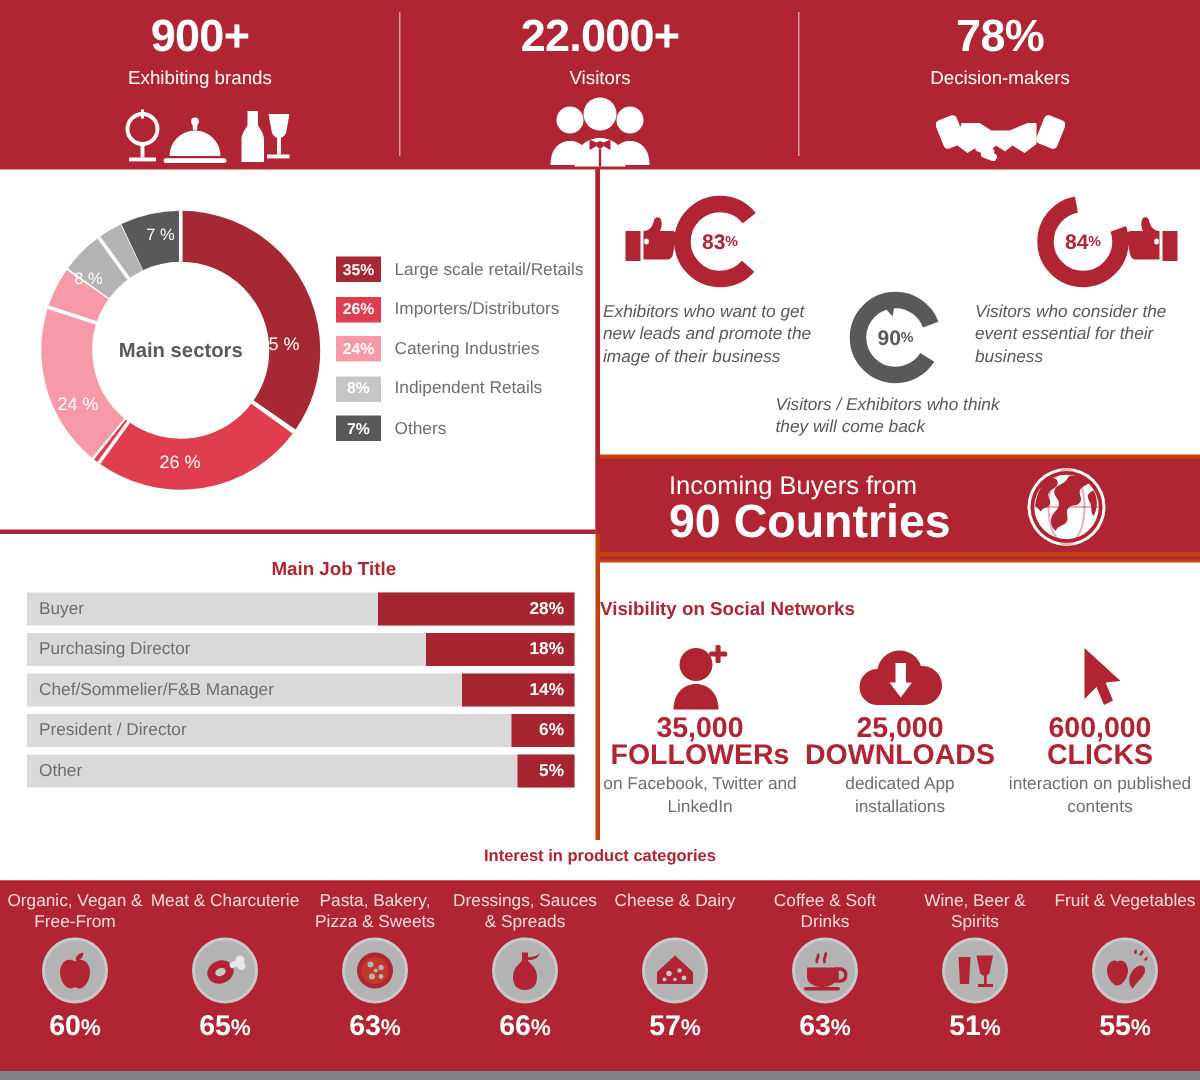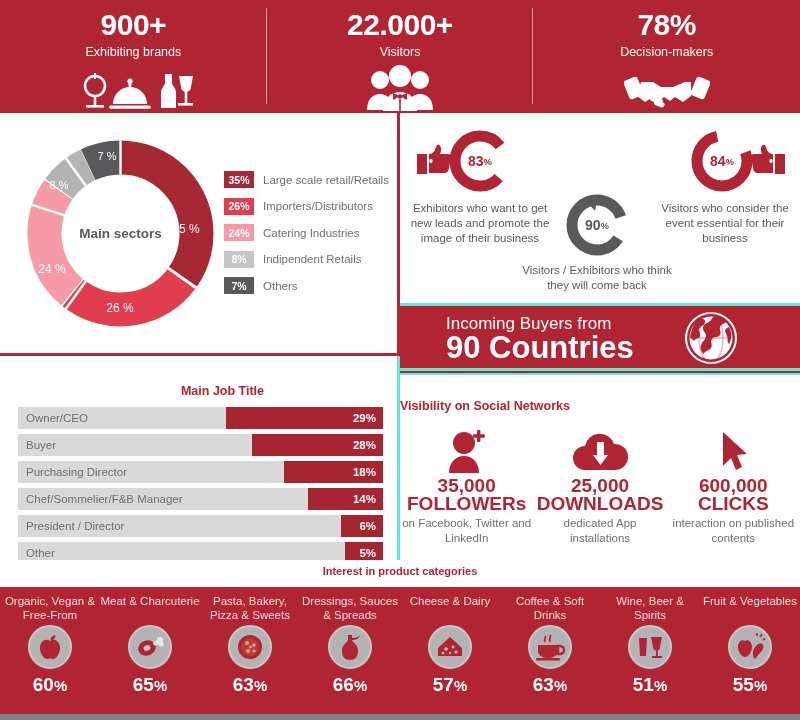--- a/index.html
+++ b/index.html
@@ -1,21 +1,21 @@
 <!DOCTYPE html>
 <html><head>
 <meta charset="utf-8">
 <style>
   * { box-sizing: border-box; margin:0; padding:0; }
   body {
     width:800px; height:720px; background:#fff;
     font-family:"Liberation Sans", sans-serif;
     overflow:hidden; position:relative;
   }
-  .page { width:800px; height:720px; position:relative; background:#5eead4; }
+  .page { width:800px; height:720px; position:relative; background:#c2410c; }
 
   
   .header {
     position:absolute; left:0; top:0; width:800px; height:113px;
     background:#B02433; display:flex;
   }
   .hdr-cell {
     flex:1; display:flex; flex-direction:column; align-items:center;
     justify-content:flex-start; padding-top:8px; position:relative;
   }
@@ -62,22 +62,22 @@
     position:absolute; left:0px; top:353px; width:397px; height:3px;
     background:#B02433;
   }
   .stat-ring { position:absolute; }
   .ring-pct {
     position:absolute; inset:0; display:flex; align-items:center;
     justify-content:center; font-size:14px; font-weight:bold;
   }
   .ring-pct span.small { font-size:9.5px; font-weight:bold; }
   .stat-cap {
-    position:absolute; text-align:center; font-size:11.5px;
-    color:#58595b; line-height:15px;
+    position:absolute; font-size:11.5px;
+    color:#58595b; line-height:15px;font-style:italic;
   }
 
   
   .buyers {
     position:absolute; left:400px; top:306px; width:400px; height:62px;
     background:#B02433; display:flex; align-items:center;
   }
   .buyers-txt { margin-left:46px; color:#fff; }
   .buyers-l1 { font-size:17px; line-height:21px; }
   .buyers-l2 { font-size:31px; font-weight:bold; line-height:28px; }
@@ -97,21 +97,21 @@
   .social-icon { height:52px; display:flex; align-items:center; justify-content:center; }
   .social-num { color:#B02433; font-size:19px; font-weight:bold; line-height:18px; }
   .social-sub { color:#6d6e71; font-size:11.5px; line-height:15px; margin-top:3px; }
   .hdiv-red-right-top {
     position:absolute; left:400px; top:371px; width:400px; height:2px; background:#B02433;
   }
 
   
   .jobs { position:absolute; left:0; top:356px; width:397px; height:204px; background:#fff; }
   .jobs-title {
-    text-align:center; color:#B02433; font-size:12.5px; font-weight:bold; margin-top:28px;padding-left:48px;
+    text-align:center; color:#B02433; font-size:12.5px; font-weight:bold; margin-top:16px;padding-left:48px;
   }
   .bars { margin-top:9px; padding:0 14px 0 18px; }
   .bar-row {
     position:relative; height:22px; background:#d9d9d9; margin-bottom:5px;
     display:flex; align-items:center;
   }
   .bar-lbl { position:absolute; left:8px; font-size:11.5px; color:#6d6e71; z-index:2; }
   .bar-fill {
     position:absolute; right:0; top:0; height:22px; background:#A72531;
     display:flex; align-items:center; justify-content:flex-end; padding-right:7px;
@@ -401,26 +401,20 @@
         <div class="social-num">CLICKS</div>
         <div class="social-sub">interaction on published contents</div>
       </div>
     </div>
   </div>
 
   <div class="jobs">
     <div class="jobs-title">Main Job Title</div>
     <div class="bars">
 
-      <div class="bar-row">
-        <div class="bar-lbl">Owner/CEO</div>
-        <div class="bar-fill" style="width:43%;">
-          <div class="bar-val">29%</div>
-        </div>
-      </div>
 
       <div class="bar-row">
         <div class="bar-lbl">Buyer</div>
         <div class="bar-fill" style="width:36%;text-align:center;">
           <div class="bar-val">28%</div>
         </div>
       </div>
 
       <div class="bar-row">
         <div class="bar-lbl">Purchasing Director</div>

